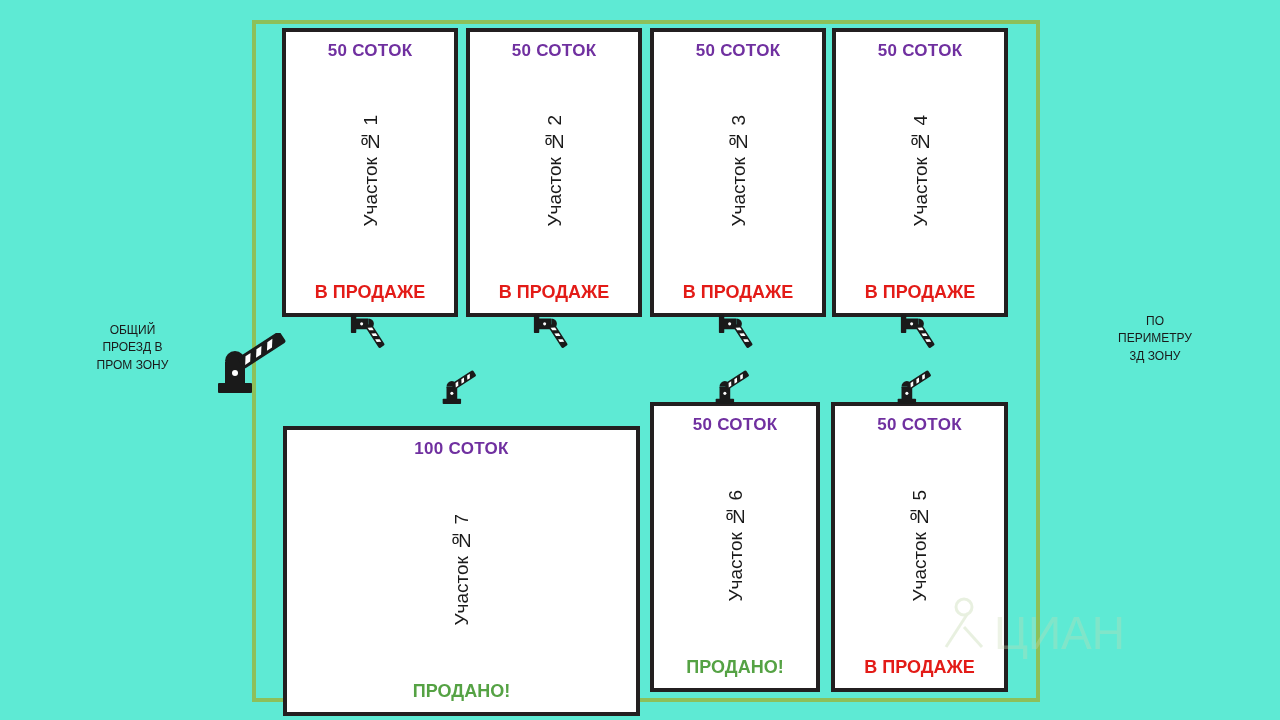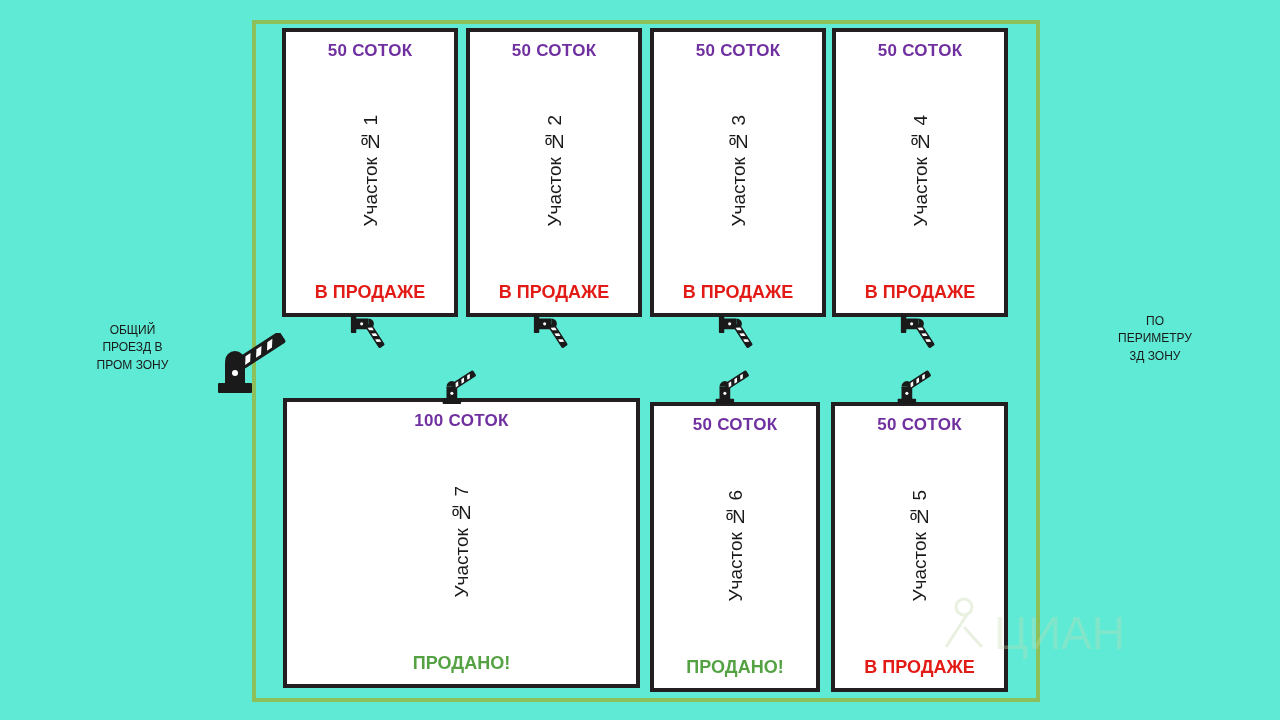--- a/index.html
+++ b/index.html
@@ -145,21 +145,21 @@
   </div>
 
   <div class="plot" id="plot-4" style="left:832px; top:28px; width:176px; height:289px;">
     <div class="plot-area">50 СОТОК</div>
     <div class="plot-name-wrap">
       <div class="plot-name">Участок № 4</div>
     </div>
     <div class="plot-status status-sale">В ПРОДАЖЕ</div>
   </div>
 
-  <div class="plot" id="plot-7" style="left:283px; top:398px; width:357px; height:290px;">
+  <div class="plot" id="plot-7" style="left:283px; top:426px; width:357px; height:290px;">
     <div class="plot-area">100 СОТОК</div>
     <div class="plot-name-wrap">
       <div class="plot-name">Участок № 7</div>
     </div>
     <div class="plot-status status-sold">ПРОДАНО!</div>
   </div>
 
   <div class="plot" id="plot-6" style="left:650px; top:402px; width:170px; height:290px;">
     <div class="plot-area">50 СОТОК</div>
     <div class="plot-name-wrap">

